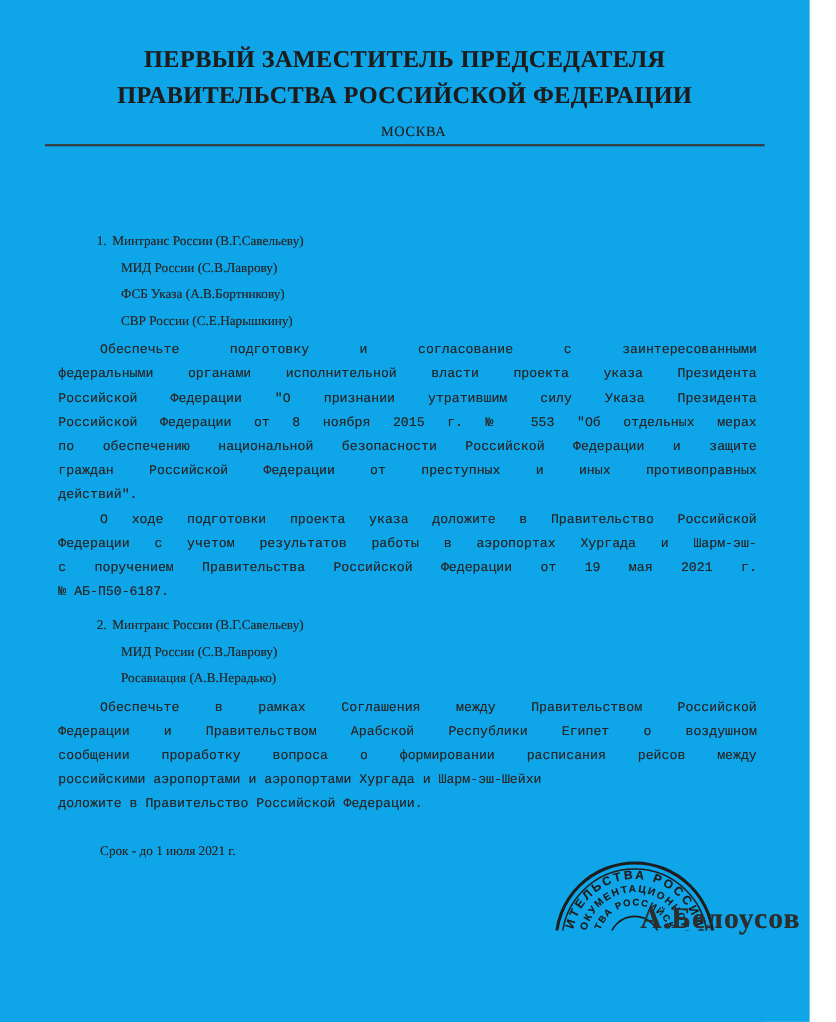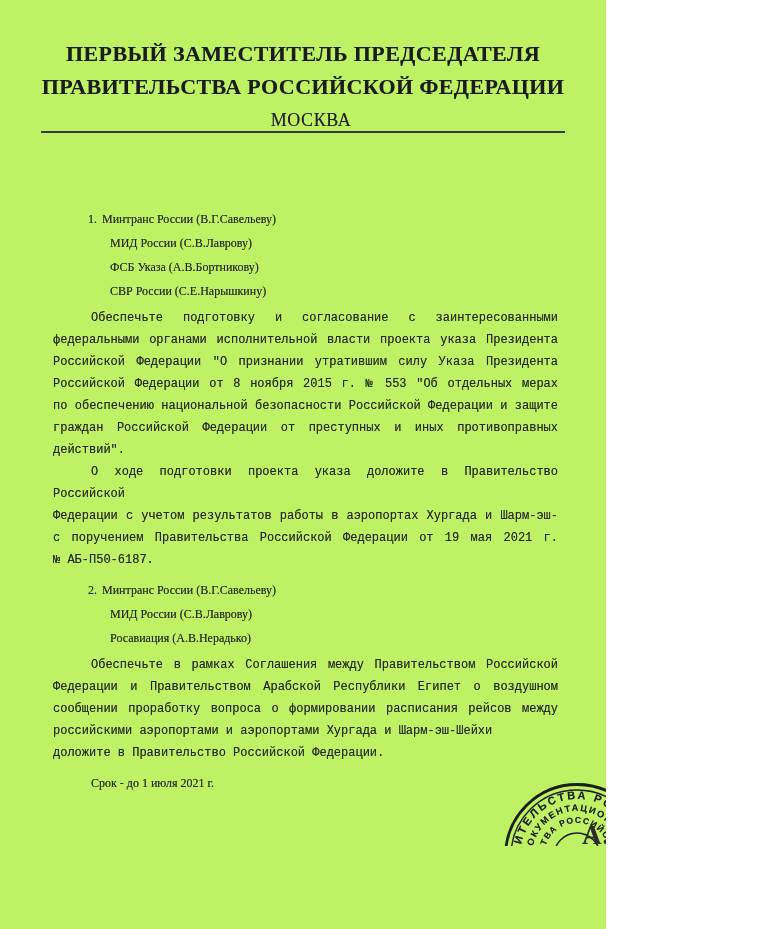--- a/index.html
+++ b/index.html
@@ -1,40 +1,40 @@
 <!DOCTYPE html>
 <html><head>
 <meta charset="utf-8">
 <style>
   html,body{margin:0;padding:0;background:#ffffff;}
   .page{
     position:relative;
-    width:606px;height:929px;
-    background:#bef264;
+    width:736px;height:929px;
+    background:#0ea5e9;
     overflow:hidden;
     font-family:"Liberation Serif","DejaVu Serif",serif;
     color:#262626;
     text-shadow:0 0 .6px rgba(45,45,45,.55);
   }
   
   .doc-header{padding-top:37px;text-align:center;}
   .title{font-size:22px;font-weight:bold;line-height:33px;letter-spacing:.4px;color:#1c1c1c;}
-  .city{font-size:18px;margin-top:8px;letter-spacing:.6px;color:#222;line-height:18px;padding-left:16px;}
+  .city{font-size:13px;margin-top:8px;letter-spacing:.6px;color:#222;line-height:18px;padding-left:16px;}
   .rule{height:0;border-top:2.5px solid #3a3a3a;margin:2px 41px 0 41px;}
   
   .content{padding:74px 48px 0 53px;font-size:12px;line-height:22px;}
   .addr{margin:0 0 4px 35px;line-height:24px;}
   .addr .num{padding-right:5px;}
   .addr .rest{padding-left:22px;}
   .para{margin:0;font-family:Liberation Mono, monospace;}
   .jl{text-align:justify;text-align-last:justify;}
   .ll{text-align:left;}
   .fl{text-indent:38px;}
   .split{display:flex;}
-  .deadline{margin-top:8px;text-indent:38px;}
+  .deadline{margin-top:20px;text-indent:38px;}
   
   .stamp-wrap{
     position:absolute;left:500px;top:778px;
     width:154px;height:68px;overflow:hidden;
     pointer-events:none;
   }
   .stamp-wrap svg{display:block;}
   .stamp-text{
     font-family:"Liberation Sans","DejaVu Sans",sans-serif;
     font-weight:bold;fill:#1d1d1d;

